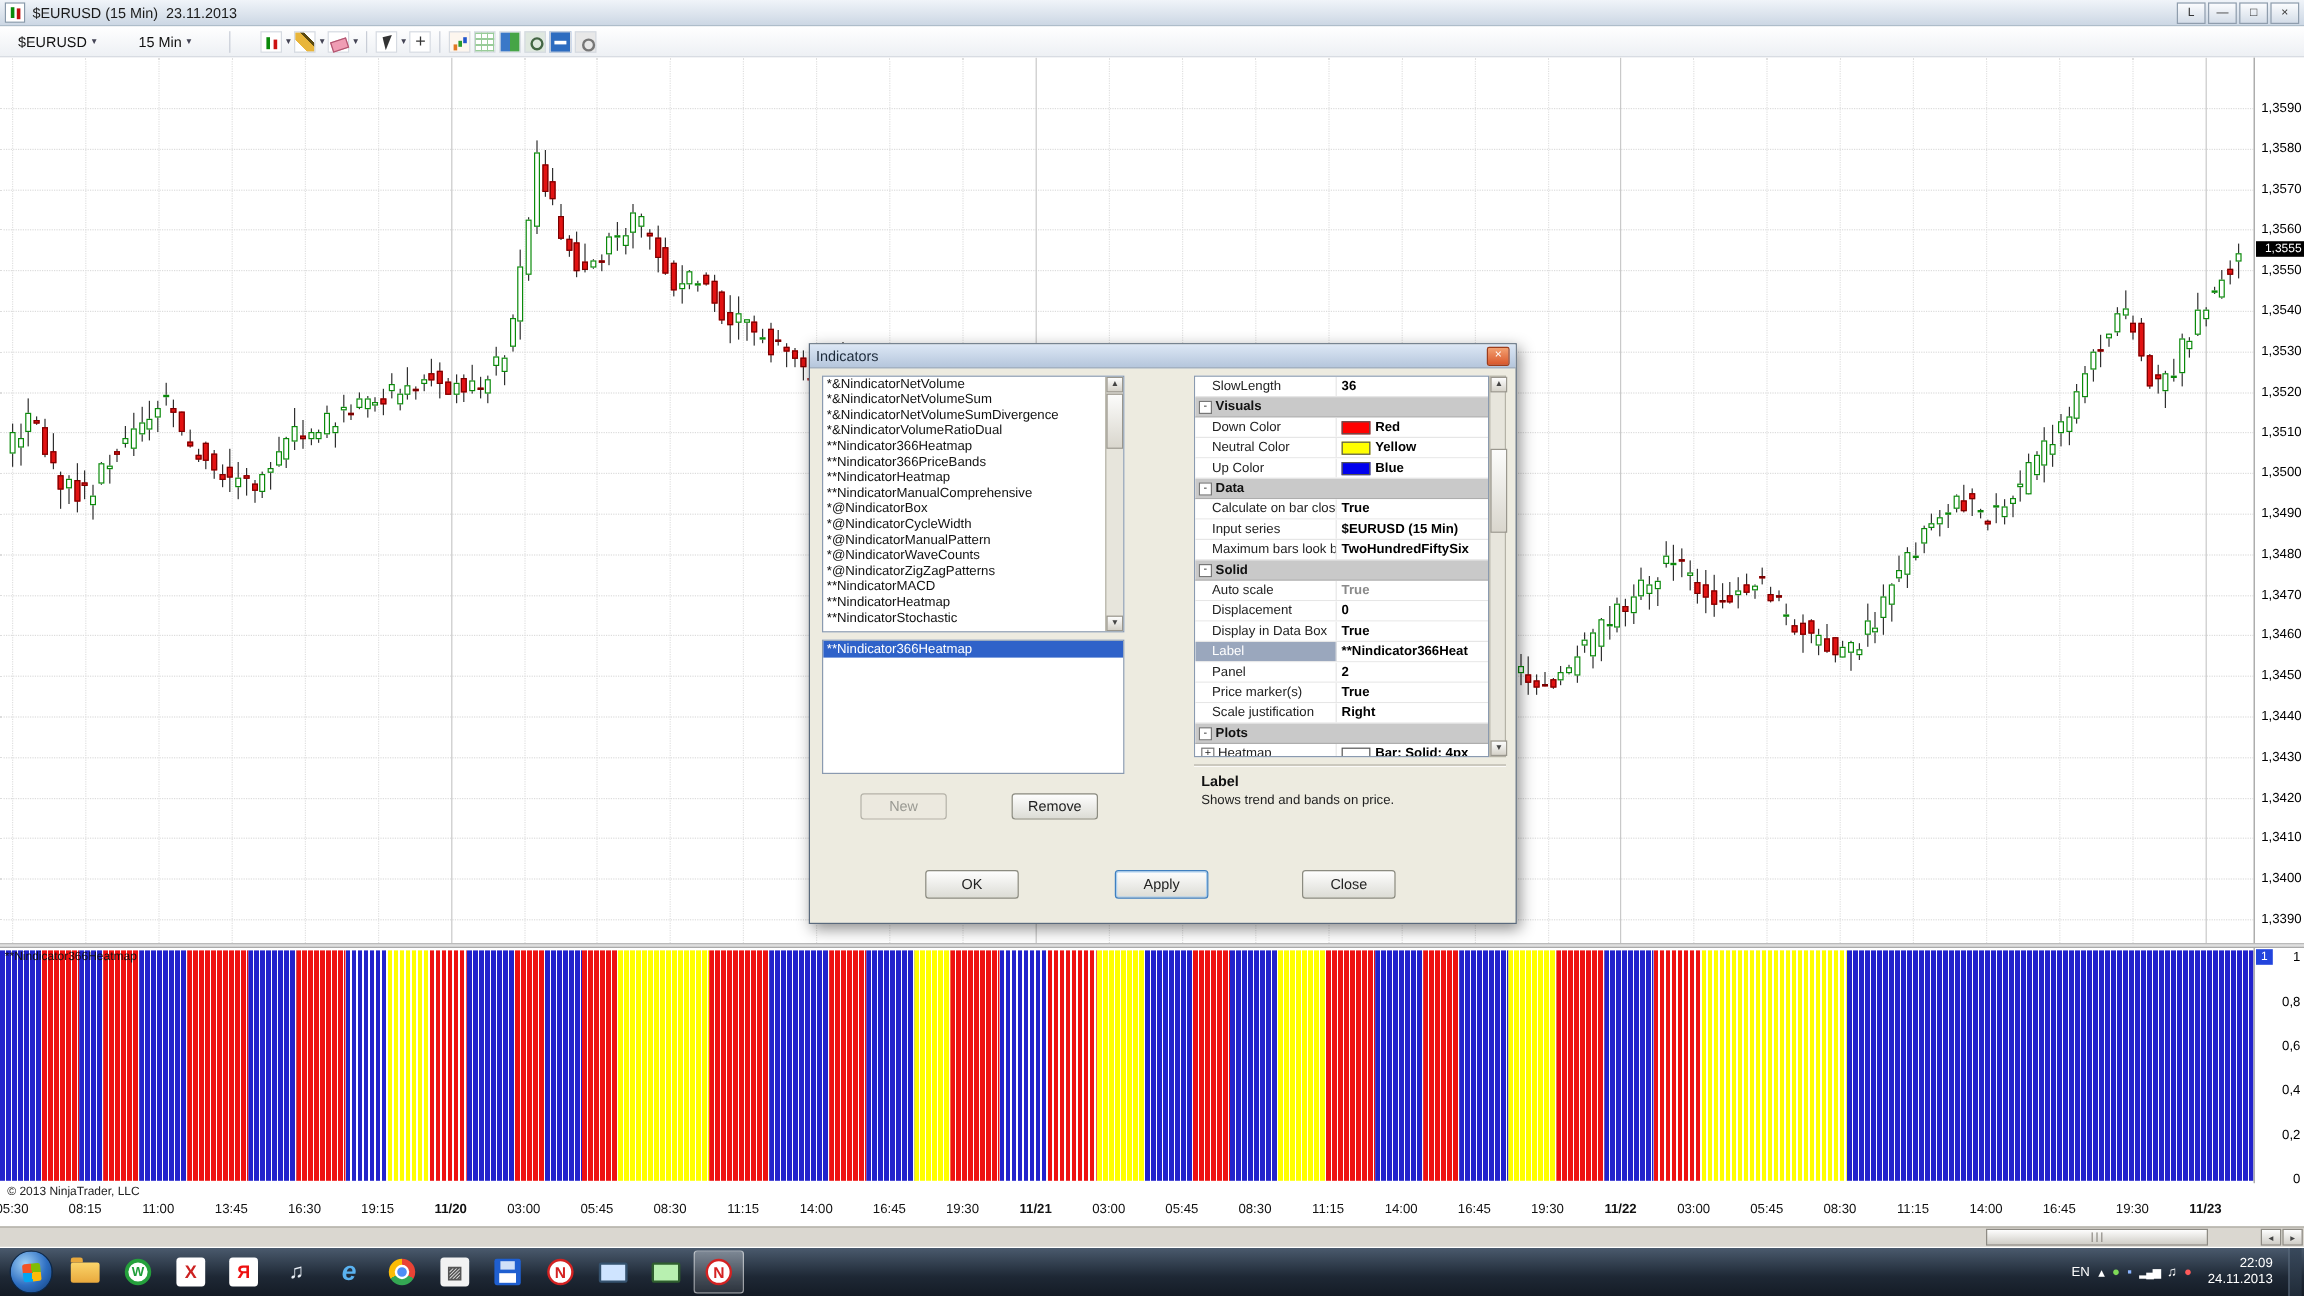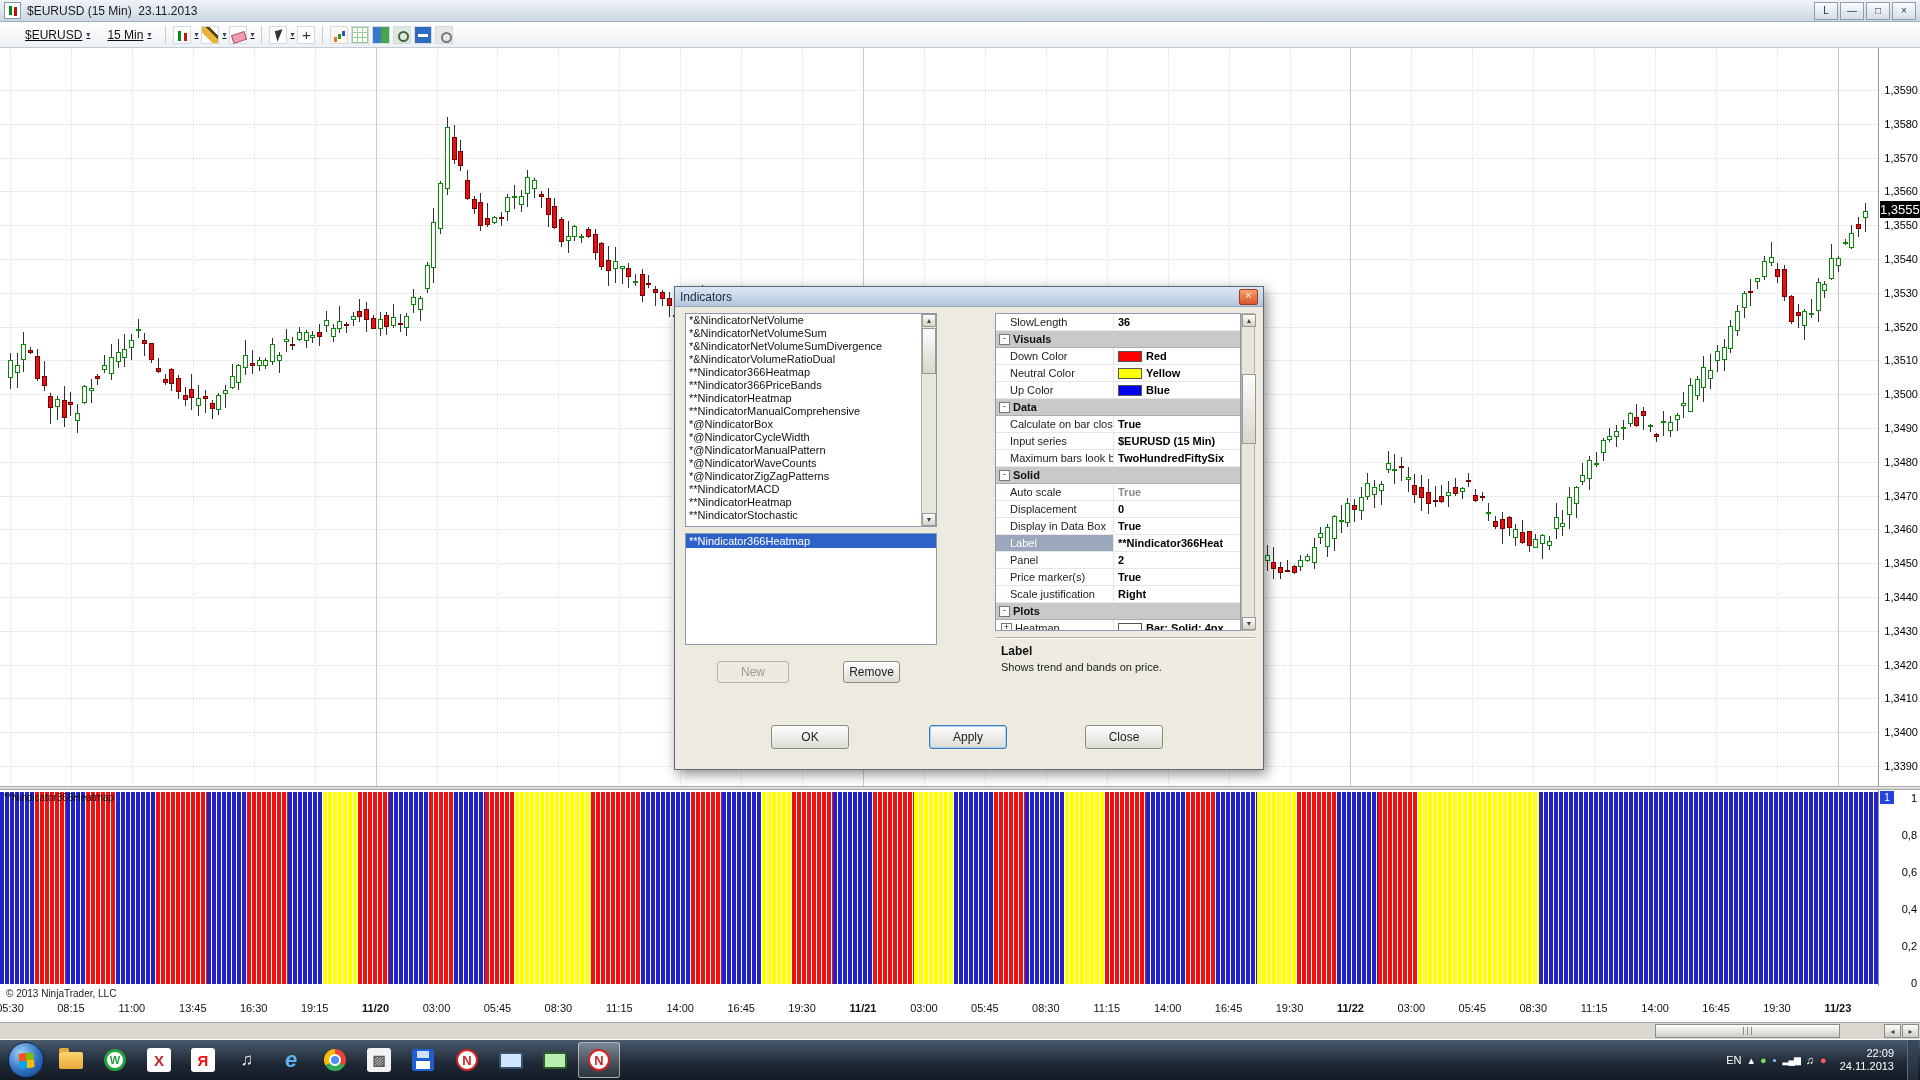--- a/index.html
+++ b/index.html
@@ -14,21 +14,21 @@
     display:inline-flex;align-items:center;justify-content:center;}
   .ticon i{display:block;width:3px;height:9px;background:#0a8a0a;box-shadow:5px 1px 0 #c01010;margin-right:5px;}
   #title{white-space:pre;color:#1a1a1a;}
   .winbtns{margin-left:auto;display:flex;gap:2px;}
   .wbtn{width:22px;height:16px;border:1px solid #8f9dad;background:linear-gradient(#fbfcfe,#d4dde8);
     font-size:10px;display:flex;align-items:center;justify-content:center;color:#333;cursor:default;}
 
   
   #toolbar{position:absolute;left:0;top:22px;width:100%;height:26px;box-sizing:border-box;
     background:linear-gradient(#ffffff,#edf0f4);border-bottom:1px solid #c4c9d2;
-    display:flex;align-items:center;gap:3px;padding:0 18px;font-size:12px;text-decoration:underline;}
+    display:flex;align-items:center;gap:21px;padding:0 8px;font-size:12px;}
   .tb-dd{display:flex;align-items:center;gap:4px;padding:2px 6px;border:1px solid transparent;border-radius:2px;}
   .caret{font-size:8px;color:#445;}
   .tb-sep{width:1px;height:18px;background:#c8cdd6;margin:0 4px;}
   .tbi{position:relative;width:18px;height:18px;border:1px solid #d5dae1;background:#fff;box-sizing:border-box;}
   .tbi-chart-style::before{content:"";position:absolute;left:4px;top:4px;width:3px;height:10px;background:#0a8a0a;}
   .tbi-chart-style::after{content:"";position:absolute;left:10px;top:6px;width:3px;height:8px;background:#cc1111;}
   .tbi-pencil{background:linear-gradient(45deg,#fff 32%,#e8b53a 32% 62%,#5a4a12 62% 72%,#fff 72%);}
   .tbi-eraser::before{content:"";position:absolute;left:2px;top:6px;width:12px;height:7px;background:#ef9db4;border:1px solid #b05570;transform:rotate(-18deg);}
   .tbi-cursor::before{content:"";position:absolute;left:6px;top:3px;border-top:11px solid #333;border-right:8px solid transparent;transform:rotate(-14deg);}
   .tbi-crosshair::before{content:"+";position:absolute;inset:0;text-align:center;line-height:15px;font-size:15px;color:#333;}
@@ -48,21 +48,21 @@
   #plot{position:absolute;left:0;top:0;width:1878px;height:738px;overflow:hidden;background:#fff;}
   .hline{position:absolute;left:0;right:0;height:0;border-top:1px dotted #dcdcdc;}
   .vline{position:absolute;top:0;bottom:0;width:0;border-left:1px dotted #e0e0e0;}
   .vline.date{border-left:1px solid #c9c9c9;}
   .cwick{position:absolute;width:1px;background:#303030;}
   .cbody{position:absolute;width:5px;box-sizing:border-box;border:1px solid;}
   .cbody.up{background:#ffffff;border-color:#0a8a0a;}
   .cbody.dn{background:#e31212;border-color:#7a0000;}
   #paxis{position:absolute;left:1878px;top:0;width:42px;height:738px;border-left:1px solid #999;background:#fff;}
   .plab{position:absolute;right:3px;font-size:11px;color:#000;}
-  .pbadge{position:absolute;right:0;left:1px;background:#000;color:#fff;font-size:13px;text-align:right;
+  .pbadge{position:absolute;right:0;left:1px;background:#000;color:#fff;font-size:10px;text-align:right;
           padding:1px 3px 1px 0;}
   #splitter{position:absolute;left:0;top:738px;width:1920px;height:4px;background:linear-gradient(#ececec,#cfcfcf);
     border-top:1px solid #aaa;border-bottom:1px solid #aaa;box-sizing:border-box;}
   #hpanel{position:absolute;left:0;top:742px;width:1878px;height:196px;background:#fff;}
   #hbars{position:absolute;left:0;right:0;top:2px;bottom:2px;display:flex;}
   .hrun{height:100%;}
   #hlabel{position:absolute;left:4px;top:2px;font-size:10px;color:#111;z-index:7;}
   #watermark{position:absolute;left:1410px;top:18px;width:447px;height:160px;z-index:6;
     background:rgba(255,255,255,.72);border:1px solid rgba(185,172,110,.55);box-sizing:border-box;
     display:flex;flex-direction:column;justify-content:space-evenly;align-items:center;
@@ -123,21 +123,21 @@
   .swatch{width:22px;height:9px;border:1px solid #555;flex:none;}
   #dlgdesc{position:absolute;left:320px;top:350px;width:260px;height:64px;border-top:1px solid #b5b2a8;
     box-shadow:0 1px 0 #fff inset;}
   .desc-title{font-weight:bold;font-size:12px;margin:6px 0 3px 6px;}
   .desc-text{font-size:11px;margin-left:6px;color:#222;}
   .btn{position:absolute;height:22px;background:linear-gradient(#fefefe,#dcdcd5);border:1px solid #8b8b80;
     border-radius:3px;font-size:12px;display:flex;align-items:center;justify-content:center;color:#222;box-sizing:border-box;}
   .btn.disabled{color:#9a9a93;background:#ece9df;border-color:#b5b2a8;}
   .btn.primary{border-color:#3f7fbf;box-shadow:0 0 0 1px #a8cdef inset;}
   #btn-new{left:42px;top:374px;width:72px;}
-  #btn-remove{left:168px;top:374px;width:57px;}
+  #btn-remove{left:168px;top:374px;width:72px;}
   #btn-ok{left:96px;top:438px;width:78px;height:24px;}
   #btn-apply{left:254px;top:438px;width:78px;height:24px;}
   #btn-close{left:410px;top:438px;width:78px;height:24px;}
 
   
   #taskbar{position:absolute;left:0;bottom:0;width:100%;height:40px;z-index:90;
     background:linear-gradient(#4a5a6d,#1e2835 60%,#141b25);display:flex;align-items:center;
     padding:0 2px;box-sizing:border-box;}
   .orb{width:34px;height:34px;border-radius:50%;margin:0 6px;flex:none;
     background:radial-gradient(circle at 35% 30%,#9fd1f7,#2e6fc2 55%,#123c75);

